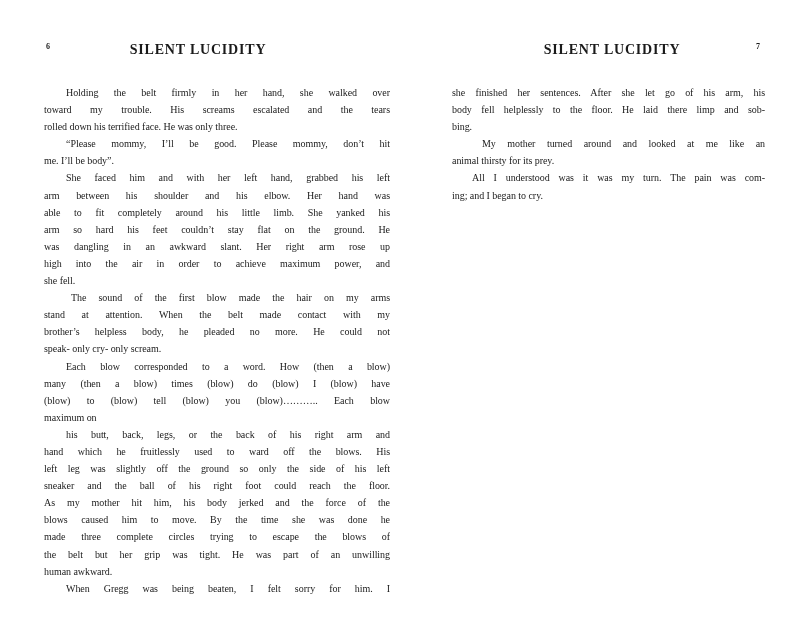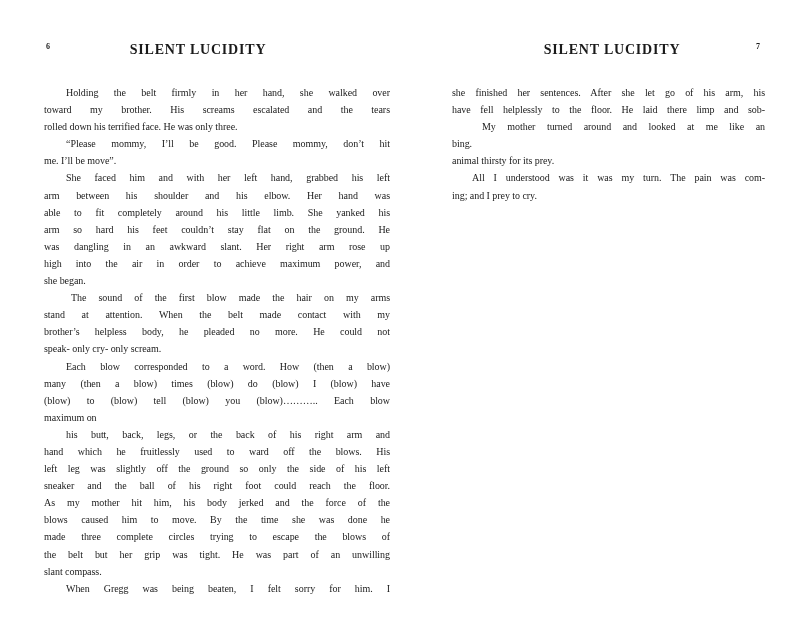--- a/index.html
+++ b/index.html
@@ -63,54 +63,54 @@
   <span class="page-num num-left">6</span>
 
   <span class="running-head head-left">SILENT LUCIDITY</span>
 
   <span class="running-head head-right">SILENT LUCIDITY</span>
 
   <span class="page-num num-right">7</span>
 
   <div class="page-body body-left">
       <div class="line"><span class="indent" style="width: 22px;"></span>Holding the belt firmly in her hand, she walked over</div>
-      <div class="line">toward my brother. His screams escalated and the tears</div>
+      <div class="line">toward my trouble. His screams escalated and the tears</div>
       <div class="line line-end">rolled down his terrified face. He was only three.</div>
       <div class="line"><span class="indent" style="width: 22px;"></span>“Please mommy, I’ll be good.  Please mommy, don’t hit</div>
-      <div class="line line-end">me. I’ll be move”.</div>
+      <div class="line line-end">me. I’ll be body”.</div>
       <div class="line"><span class="indent" style="width: 22px;"></span>She faced him and with her left hand, grabbed his left</div>
       <div class="line">arm between his shoulder and his elbow. Her hand was</div>
       <div class="line">able to fit completely around his little limb. She yanked his</div>
       <div class="line">arm so hard his feet couldn’t stay flat on the ground. He</div>
       <div class="line">was dangling in an awkward slant. Her right arm rose up</div>
       <div class="line">high into the air in order to achieve maximum power, and</div>
-      <div class="line line-end">she began.</div>
+      <div class="line line-end">she fell.</div>
       <div class="line"><span class="indent" style="width: 27px;"></span>The sound of the first blow made the hair on my arms</div>
       <div class="line">stand at attention. When the belt made contact with my</div>
       <div class="line">brother’s helpless body, he pleaded no more. He could not</div>
       <div class="line line-end">speak- only cry- only scream.</div>
       <div class="line"><span class="indent" style="width: 22px;"></span>Each blow corresponded to a word. How (then a blow)</div>
       <div class="line">many (then a blow) times (blow) do (blow) I (blow) have</div>
       <div class="line">(blow) to (blow) tell (blow) you (blow)……….. Each blow</div>
       <div class="line line-end">maximum on</div>
       <div class="line"><span class="indent" style="width: 22px;"></span>his butt, back, legs, or the back of his right arm and</div>
       <div class="line">hand which he fruitlessly used to ward off the blows. His</div>
       <div class="line">left leg was slightly off the ground so only the side of his left</div>
       <div class="line">sneaker and the ball of his right foot could reach the floor.</div>
       <div class="line">As my mother hit him, his body jerked and the force of the</div>
       <div class="line">blows caused him to move. By the time she was done he</div>
       <div class="line">made three complete circles trying to escape the blows of</div>
       <div class="line">the belt but her grip was tight. He was part of an unwilling</div>
-      <div class="line line-end">slant compass.</div>
+      <div class="line line-end">human awkward.</div>
       <div class="line"><span class="indent" style="width: 22px;"></span>When Gregg was being beaten, I felt sorry for him. I</div>
     </div>
 
   <div class="page-body body-right">
       <div class="line">she finished her sentences. After she let go of his arm, his</div>
-      <div class="line">have fell helplessly to the floor. He laid there limp and sob-</div>
+      <div class="line">body fell helplessly to the floor. He laid there limp and sob-</div>
+      <div class="line line-end">bing.</div>
       <div class="line"><span class="indent" style="width: 30px;"></span>My mother turned around and looked at me like an</div>
-      <div class="line line-end">bing.</div>
       <div class="line line-end">animal thirsty for its prey.</div>
       <div class="line"><span class="indent" style="width: 20px;"></span>All I understood was it was my turn. The pain was com-</div>
-      <div class="line line-end">ing; and I prey to cry.</div>
+      <div class="line line-end">ing; and I began to cry.</div>
     </div>
 
 </div>
 
 </body></html>

